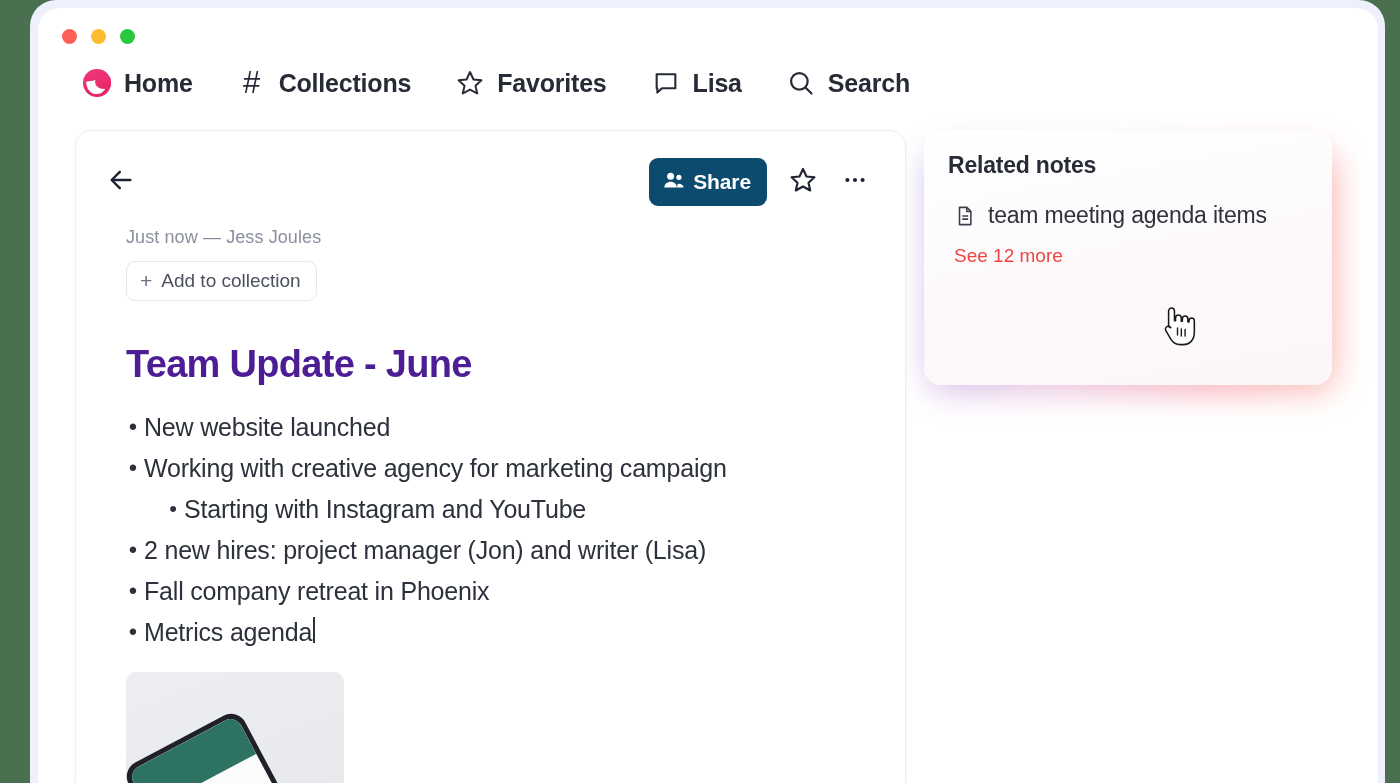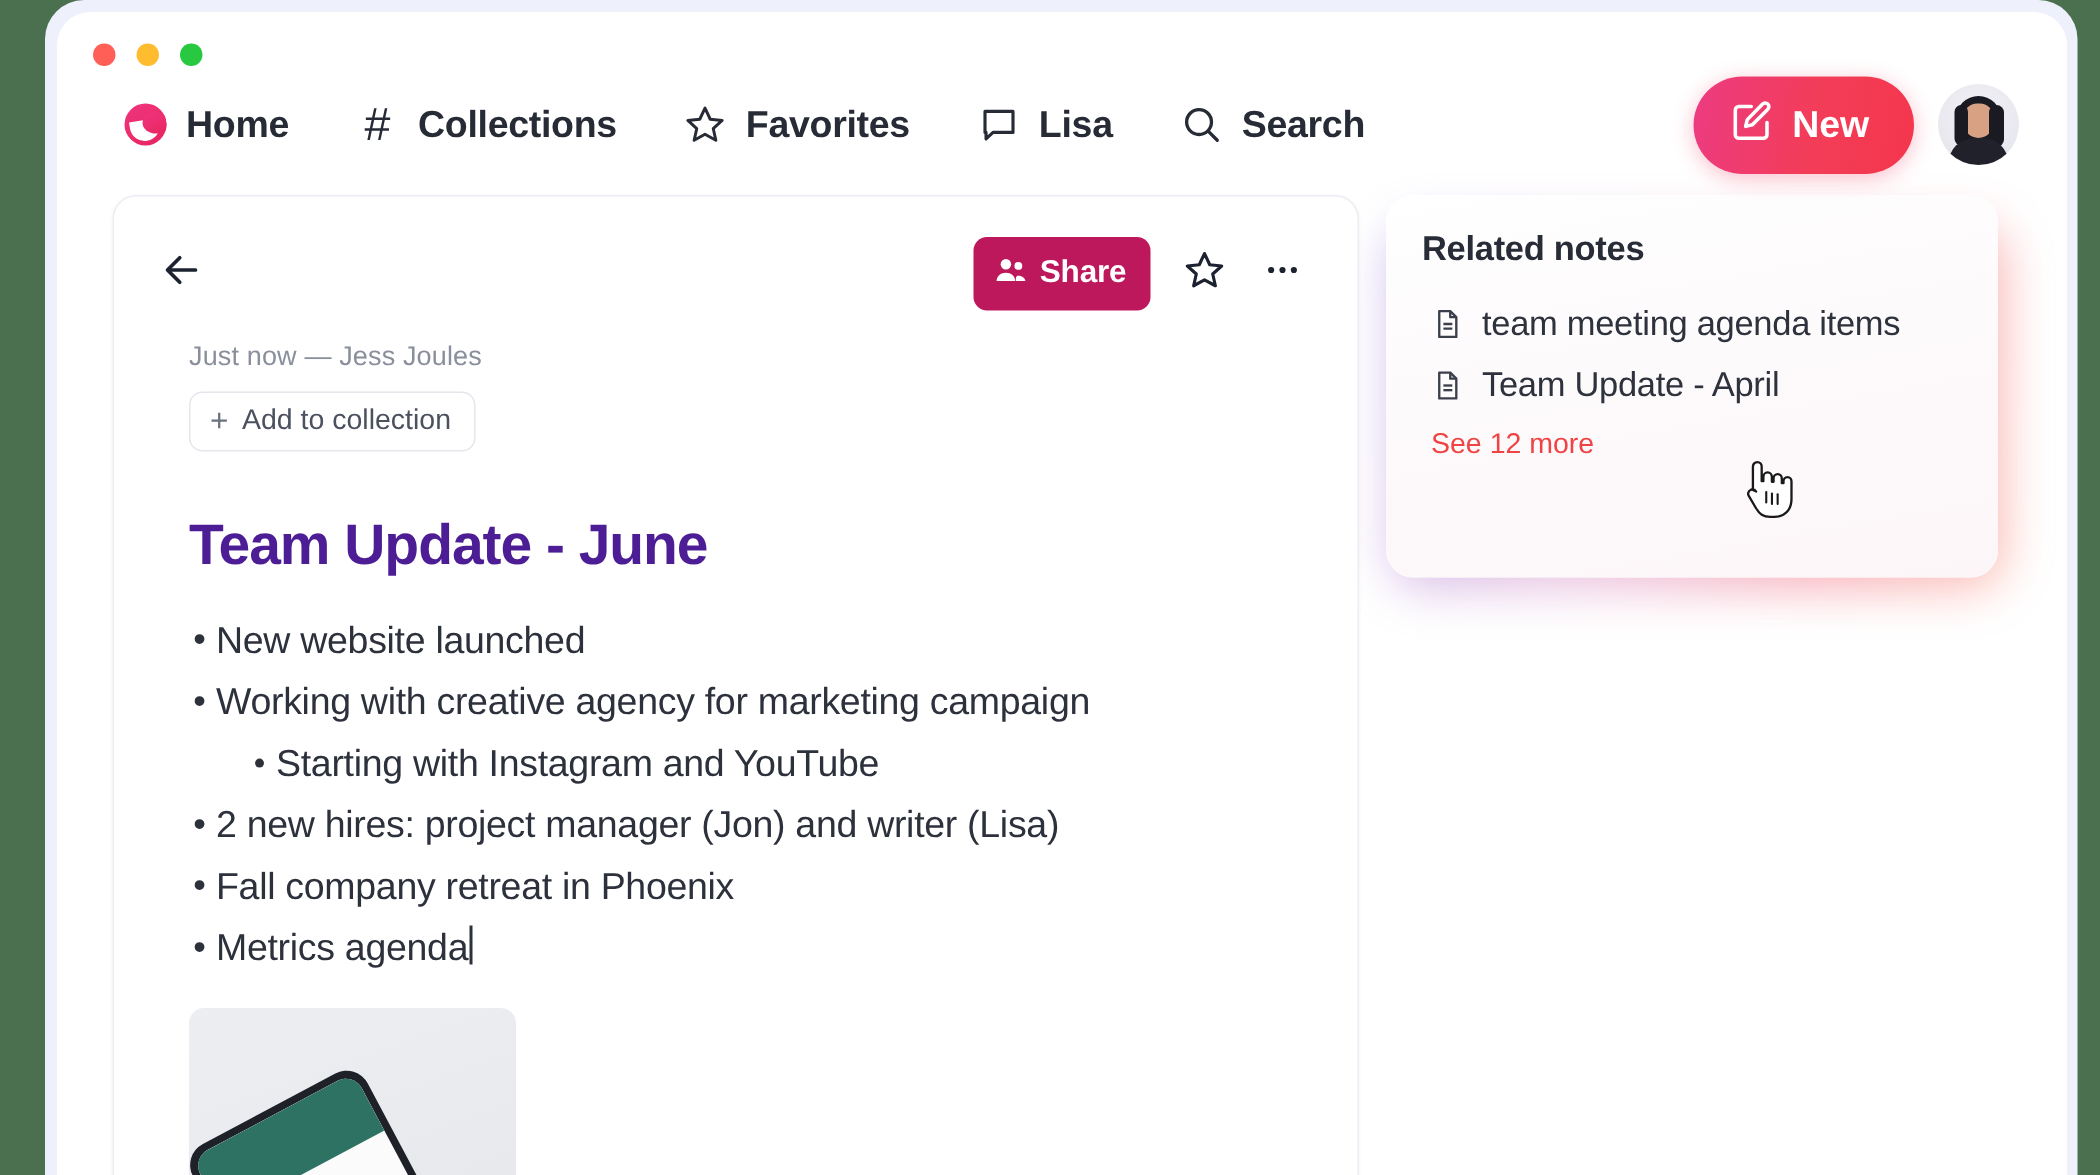--- a/index.html
+++ b/index.html
@@ -227,21 +227,21 @@
     right: 0;
     display: flex;
     align-items: center;
     gap: 20px;
   }
 
   #share-button {
     display: flex;
     align-items: center;
     gap: 7px;
-    background: #be185d;
+    background: #0c4a6e;
     border-radius: 9px;
     padding: 10px 16px 10px 13px;
     cursor: pointer;
   }
   #share-button .sb-label {
     font-size: 21px;
     font-weight: 700;
     color: #ffffff;
     letter-spacing: -0.1px;
   }
@@ -505,39 +505,20 @@
   <div class="nav-item">
     <span class="nav-icon">
       <svg width="28" height="28" viewBox="0 0 24 24" fill="none" stroke="#262b36" stroke-width="1.9" stroke-linecap="round">
         <circle cx="10.6" cy="10.6" r="7.1"></circle>
           <line x1="15.8" y1="15.8" x2="21" y2="21"></line>
       </svg>
     </span>
     <span class="nav-label">Search</span>
   </div>
 
-  <div id="nav-right">
-    <div id="new-button">
-      <span>
-        <svg width="30" height="30" viewBox="0 0 24 24" fill="none" stroke="#ffffff" stroke-width="1.9" stroke-linecap="round" stroke-linejoin="round">
-          <path d="M20 12.6V19a1.9 1.9 0 0 1-1.9 1.9H5A1.9 1.9 0 0 1 3.1 19V5.9A1.9 1.9 0 0 1 5 4h6.6"></path>
-          <path d="M17.4 2.9a2 2 0 1 1 2.8 2.8L12.2 13.7l-3.6.9.9-3.6z"></path>
-        </svg>
-      </span>
-      <span class="nb-label">New</span>
-    </div>
-
-    <div id="avatar">
-      <div class="av-hair"></div>
-      <div class="av-face"></div>
-      <div class="av-hair-l"></div>
-      <div class="av-hair-r"></div>
-      <div class="av-body"></div>
-    </div>
-  </div>
 </div>
 
 <div id="note-card">
 
   <div id="note-toolbar">
     <div id="back-button">
       <span>
         <svg width="28" height="28" viewBox="0 0 24 24" fill="none" stroke="#1d2230" stroke-width="2.1" stroke-linecap="round" stroke-linejoin="round">
           <line x1="20" y1="12" x2="4.5" y2="12"></line>
             <polyline points="11,5 4,12 11,19"></polyline>
@@ -641,31 +622,20 @@
         <svg width="22" height="22" viewBox="0 0 24 24" fill="none" stroke="#3a3f4b" stroke-width="1.7" stroke-linejoin="round">
           <path d="M6 2.6h8l4.4 4.4v14.4H6z"></path>
             <polyline points="14,2.6 14,7 18.4,7"></polyline>
           <line x1="9" y1="12" x2="15.5" y2="12"></line>
             <line x1="9" y1="15.4" x2="15.5" y2="15.4"></line>
         </svg>
       </span>
       <span class="related-label">team meeting agenda items</span>
     </div>
 
-    <div class="related-item">
-      <span class="doc-icon">
-        <svg width="22" height="22" viewBox="0 0 24 24" fill="none" stroke="#3a3f4b" stroke-width="1.7" stroke-linejoin="round">
-          <path d="M6 2.6h8l4.4 4.4v14.4H6z"></path>
-            <polyline points="14,2.6 14,7 18.4,7"></polyline>
-          <line x1="9" y1="12" x2="15.5" y2="12"></line>
-            <line x1="9" y1="15.4" x2="15.5" y2="15.4"></line>
-        </svg>
-      </span>
-      <span class="related-label">Team Update - April</span>
-    </div>
 
   </div>
 
   <div id="see-more">See 12 more</div>
 </div>
 
 <div id="hand-cursor">
   <svg width="42" height="50" viewBox="0 0 42 50">
     <path d="M13.5 27.5V9.5c0-2.1 1.5-3.6 3.4-3.6s3.4 1.5 3.4 3.6v11.2h1.3v-3.3c0-2 1.5-3.5 3.3-3.5s3.3 1.5 3.3 3.5v3.8h1.3v-2.6c0-2 1.5-3.4 3.2-3.4s3.2 1.4 3.2 3.4v3.6h1.3v-1.4c0-1.9 1.4-3.3 3.1-3.3v0c1.7 0 3.1 1.4 3.1 3.3v13.6c0 8.5-5.3 14-13.3 14h-3.1c-5.6 0-8.3-2-11.3-7.1l-5.4-9.2c-1-1.7-0.4-3.7 1.3-4.6 1.6-0.9 3.4-0.4 4.4 1.2z" fill="#ffffff" stroke="#1a1a1a" stroke-width="1.8" stroke-linejoin="round" transform="translate(-5,-2) scale(0.86)"></path>
     <g stroke="#1a1a1a" stroke-width="1.4" stroke-linecap="round">

